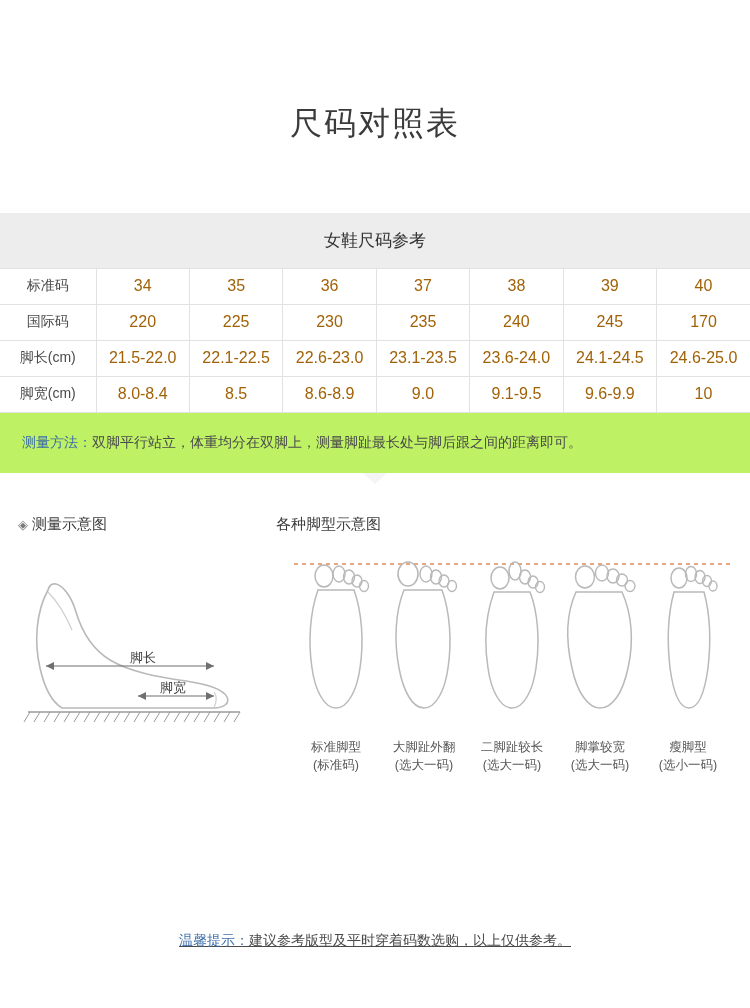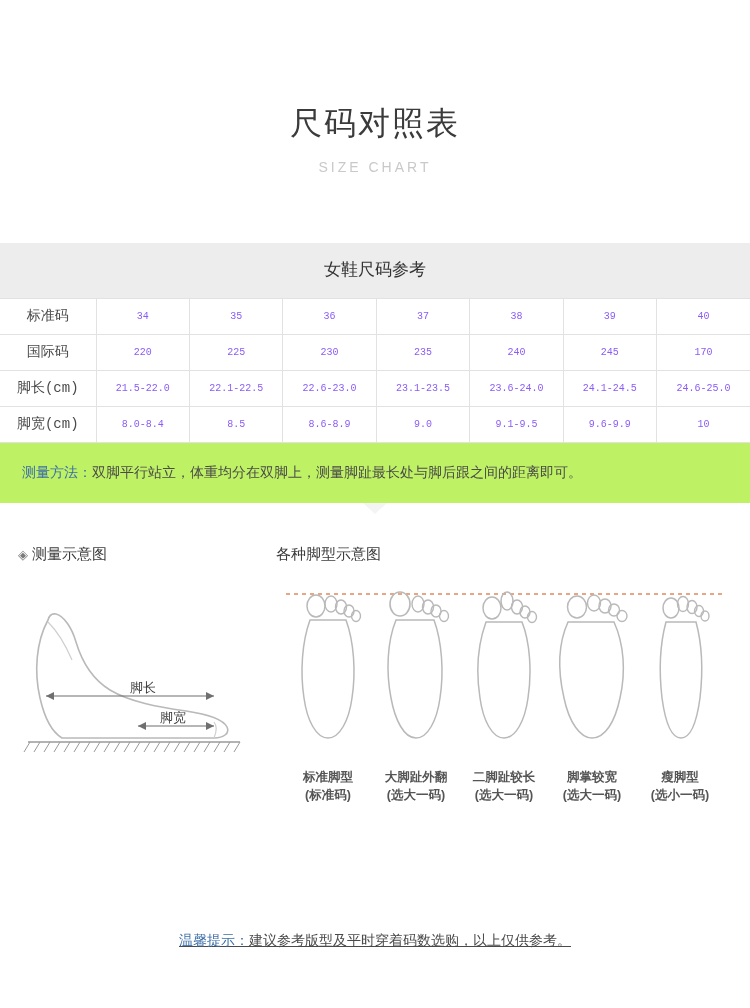--- a/index.html
+++ b/index.html
@@ -32,41 +32,40 @@
     font-size: 14px;
     color: #c9c9c9;
     letter-spacing: 3px;
     margin-top: 14px;
   }
 
   
   .table-wrap {
     margin-top: 68px;
     width: 750px;
-    font-family: Liberation Mono, monospace;
   }
   .table-head {
     background: #ededed;
     height: 55px;
     line-height: 55px;
     text-align: center;
     font-size: 17px;
     color: #333;
   }
   table.size-table {
     width: 750px;
     border-collapse: collapse;
     table-layout: fixed;
   }
   table.size-table td {
     border: 1px solid #e2e2e2;
     height: 36px;
     text-align: center;
-    font-size: 10px;
-    color: #8b5cf6;
+    font-size: 16px;
+    color: #a16207;
     padding: 0 2px;
     white-space: nowrap;
   }
   table.size-table td.rowlabel {
     width: 96px;
     font-size: 14px;
     color: #4a4a4a;
   }
   table.size-table tr td:first-child { border-left: none; }
   table.size-table tr td:last-child { border-right: none; }
@@ -104,24 +103,23 @@
     font-size: 15px;
     color: #3a3a3a;
     margin-bottom: 16px;
   }
   .diag-head .dia { color: #7a7a7a; margin-right: 4px; font-size: 13px; }
 
   .foot-side { margin-top: 6px; }
 
   .feet-row {
     display: flex;
-    justify-content: center;
+    justify-content: flex-end;
     align-items: flex-end;
     margin-top: 4px;
-    font-weight: bold;
   }
   .foot-col { width: 88px; text-align: center; }
   .foot-label {
     font-size: 12.5px;
     color: #555;
     line-height: 1.45;
     margin-top: 6px;
   }
 
   
@@ -134,21 +132,20 @@
     color: #4a4a4a;
     text-decoration: underline;
   }
   .tip .lbl { color: #3d6ea8; }
 </style>
 </head>
 <body>
 
 <div class="header">
   <h1 class="title-cn">尺码对照表</h1>
-  <div class="title-en">SIZE CHART</div>
 </div>
 
 <div class="table-wrap">
   <div class="table-head">女鞋尺码参考</div>
   <table class="size-table">
     <tbody>
         <tr>
       <td class="rowlabel">标准码</td>
       <td>34</td>
       <td>35</td>

